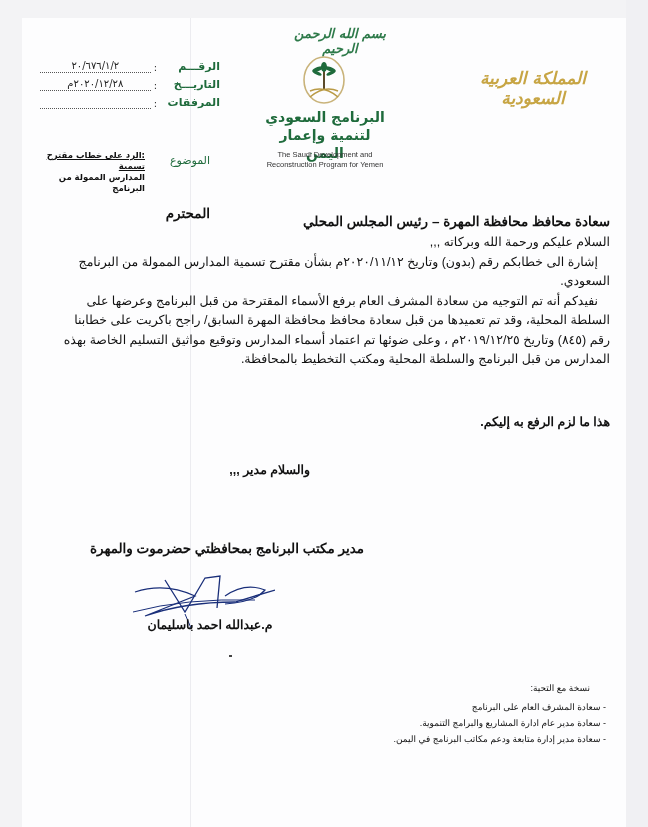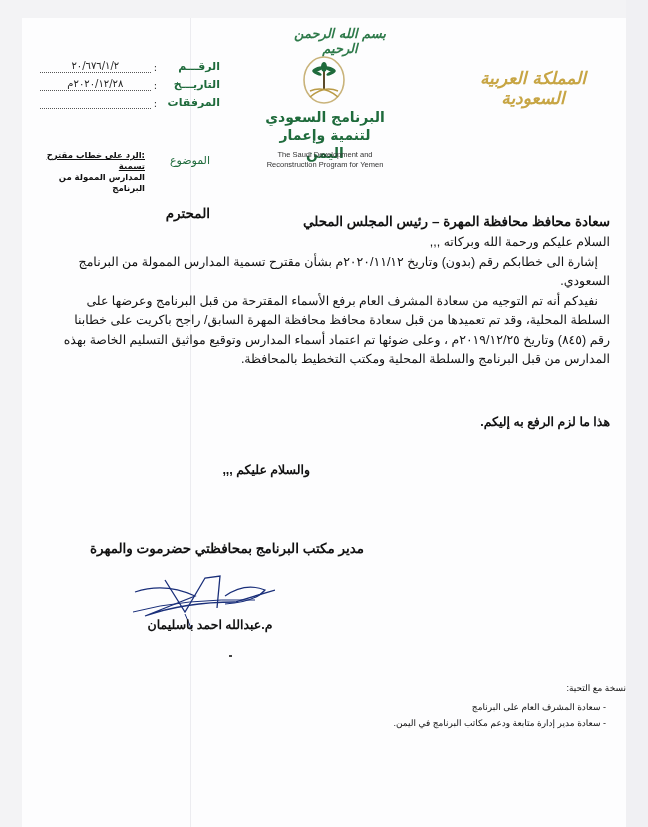--- a/index.html
+++ b/index.html
@@ -102,21 +102,21 @@
   .signer-title {
     left: 44px; top: 540px; width: 320px; 
     font-family: "Liberation Sans", sans-serif; font-weight: bold; font-size: 13.5px;
   }
   .signature { left: 125px; top: 572px; width: 150px; height: 60px; }
   .signer-name {
     left: 130px; top: 617px; width: 160px; text-align: center;
     font-family: "Liberation Sans", sans-serif; font-weight: bold; font-size: 12.5px;
   }
   .cc-heading {
-    left: 440px; top: 683px; width: 186px; text-align: right;
+    left: 404px; top: 683px; width: 186px; text-align: right;
     font-family: "Liberation Sans", sans-serif; font-size: 9px;
   }
   .cc-list {
     left: 340px; top: 699px; width: 266px; margin: 0; padding: 0; list-style: none;
     font-family: "Liberation Sans", sans-serif; font-size: 9px; line-height: 16px;
     text-align: right; direction: rtl;
   }
   .cc-list li::before { content: "- "; }
   .speck { left: 229px; top: 655px; width: 3px; height: 2px; background: #444; }
 </style>
@@ -178,31 +178,32 @@
 <div class="abs addressee rtl">سعادة محافظ محافظة المهرة – رئيس المجلس المحلي</div>
 <div class="abs honorific rtl">المحترم</div>
 
 <div class="abs body-text" style="top:233px">
   <p class="para">السلام عليكم ورحمة الله وبركاته ,,,</p>
   <p class="para indent">إشارة الى خطابكم رقم (بدون) وتاريخ ٢٠٢٠/١١/١٢م بشأن مقترح تسمية المدارس الممولة من البرنامج السعودي.</p>
   <p class="para indent">نفيدكم أنه تم التوجيه من سعادة المشرف العام برفع الأسماء المقترحة من قبل البرنامج وعرضها على السلطة المحلية، وقد تم تعميدها من قبل سعادة محافظ محافظة المهرة السابق/ راجح باكريت على خطابنا رقم (٨٤٥) وتاريخ ٢٠١٩/١٢/٢٥م ، وعلى ضوئها تم اعتماد أسماء المدارس وتوقيع مواثيق التسليم الخاصة بهذه المدارس من قبل البرنامج والسلطة المحلية ومكتب التخطيط بالمحافظة.</p>
 </div>
 
 <div class="abs closing-bold rtl">هذا ما لزم الرفع به إليكم.</div>
-<div class="abs farewell rtl">والسلام عليكم ,,,</div>
+<div class="abs farewell rtl">والسلام مدير ,,,</div>
 
 <div class="abs signer-title rtl">مدير مكتب البرنامج بمحافظتي حضرموت والمهرة</div>
 <svg class="abs signature" viewBox="0 0 150 60">
   <path d="M10 20 Q40 10 70 24 L20 44 Q60 30 110 30 L150 18" stroke="#1a2f7a" stroke-width="1.3" fill="none"></path>
   <path d="M40 8 L60 40 L80 6 L95 4 L92 36" stroke="#1a2f7a" stroke-width="1.3" fill="none"></path>
   <path d="M100 24 Q120 10 140 18 Q130 30 100 32" stroke="#1a2f7a" stroke-width="1.2" fill="none"></path>
   <path d="M8 40 Q60 26 130 28" stroke="#1a2f7a" stroke-width="1" fill="none"></path>
   <path d="M60 42 L66 56" stroke="#1a2f7a" stroke-width="1" fill="none"></path>
 </svg>
 <div class="abs signer-name rtl">م.عبدالله احمد باسليمان</div>
 
 <div class="abs speck"></div>
 
 <div class="abs cc-heading rtl">نسخة مع التحية:</div>
 <ul class="abs cc-list">
   <li>سعادة المشرف العام على البرنامج</li>
+  <li>سعادة مدير عام ادارة المشاريع والبرامج التنموية.</li>
   <li>سعادة مدير إدارة متابعة ودعم مكاتب البرنامج في اليمن.</li>
 </ul>
 
 </body></html>

